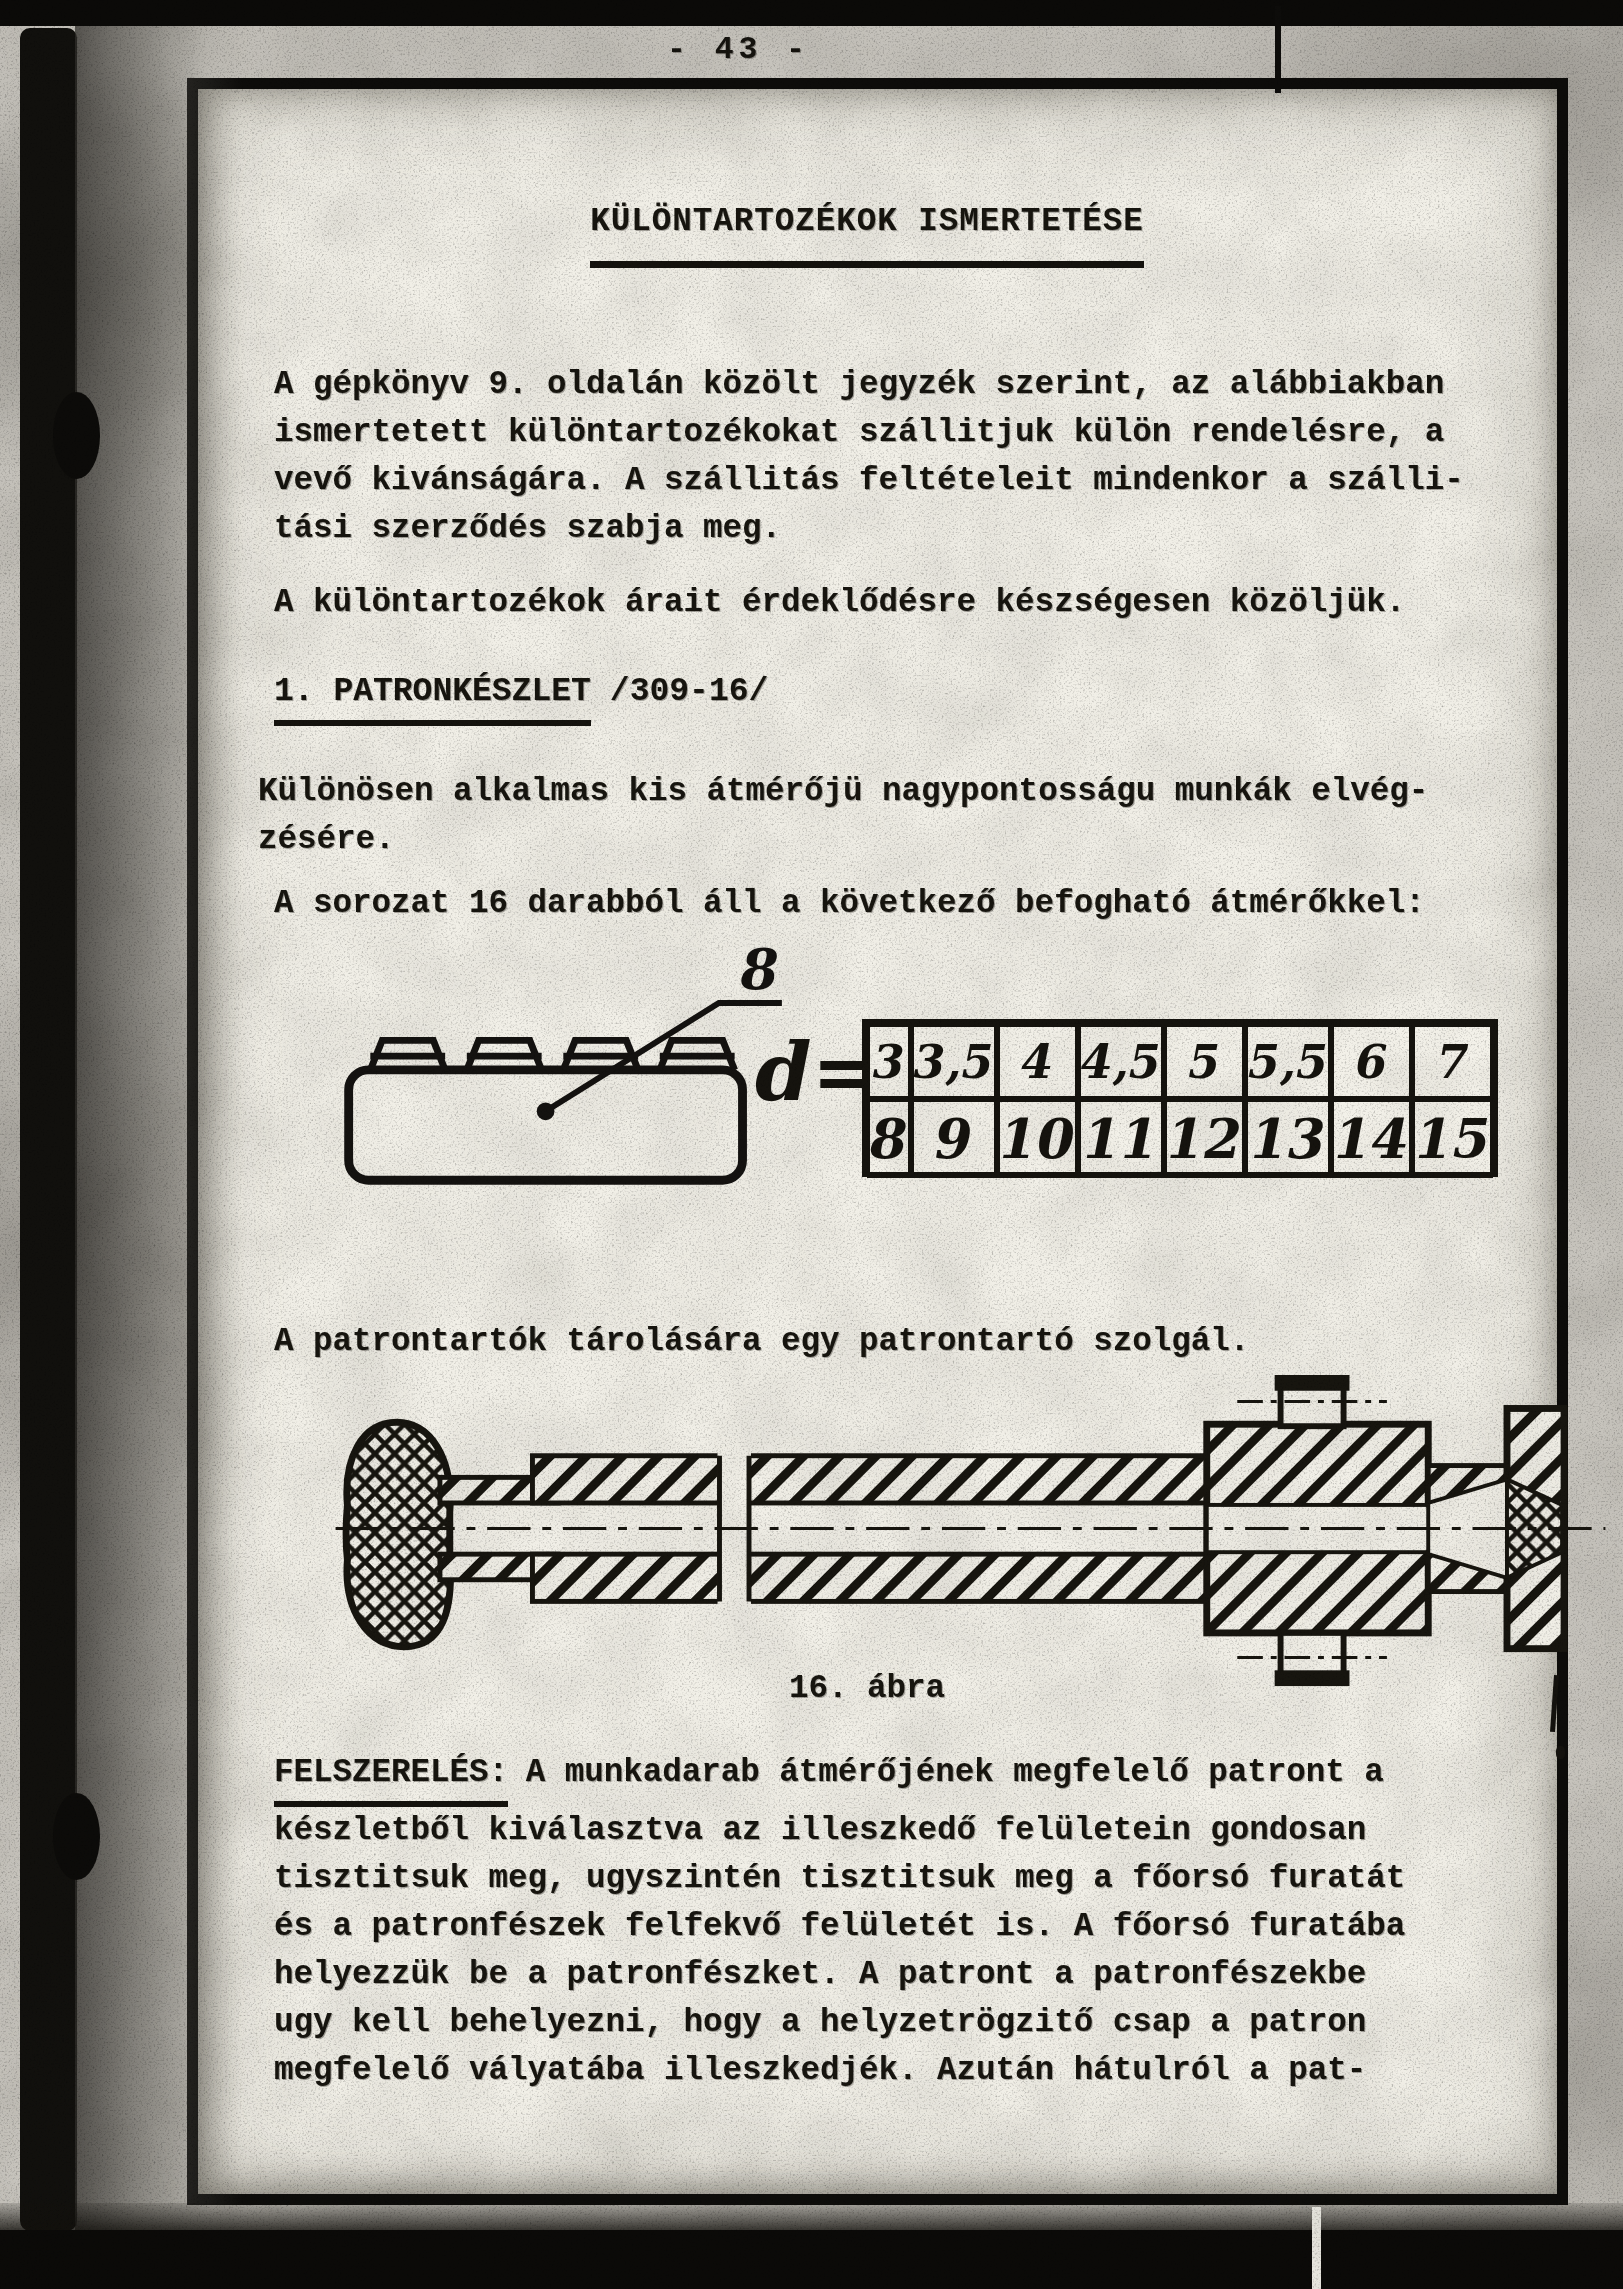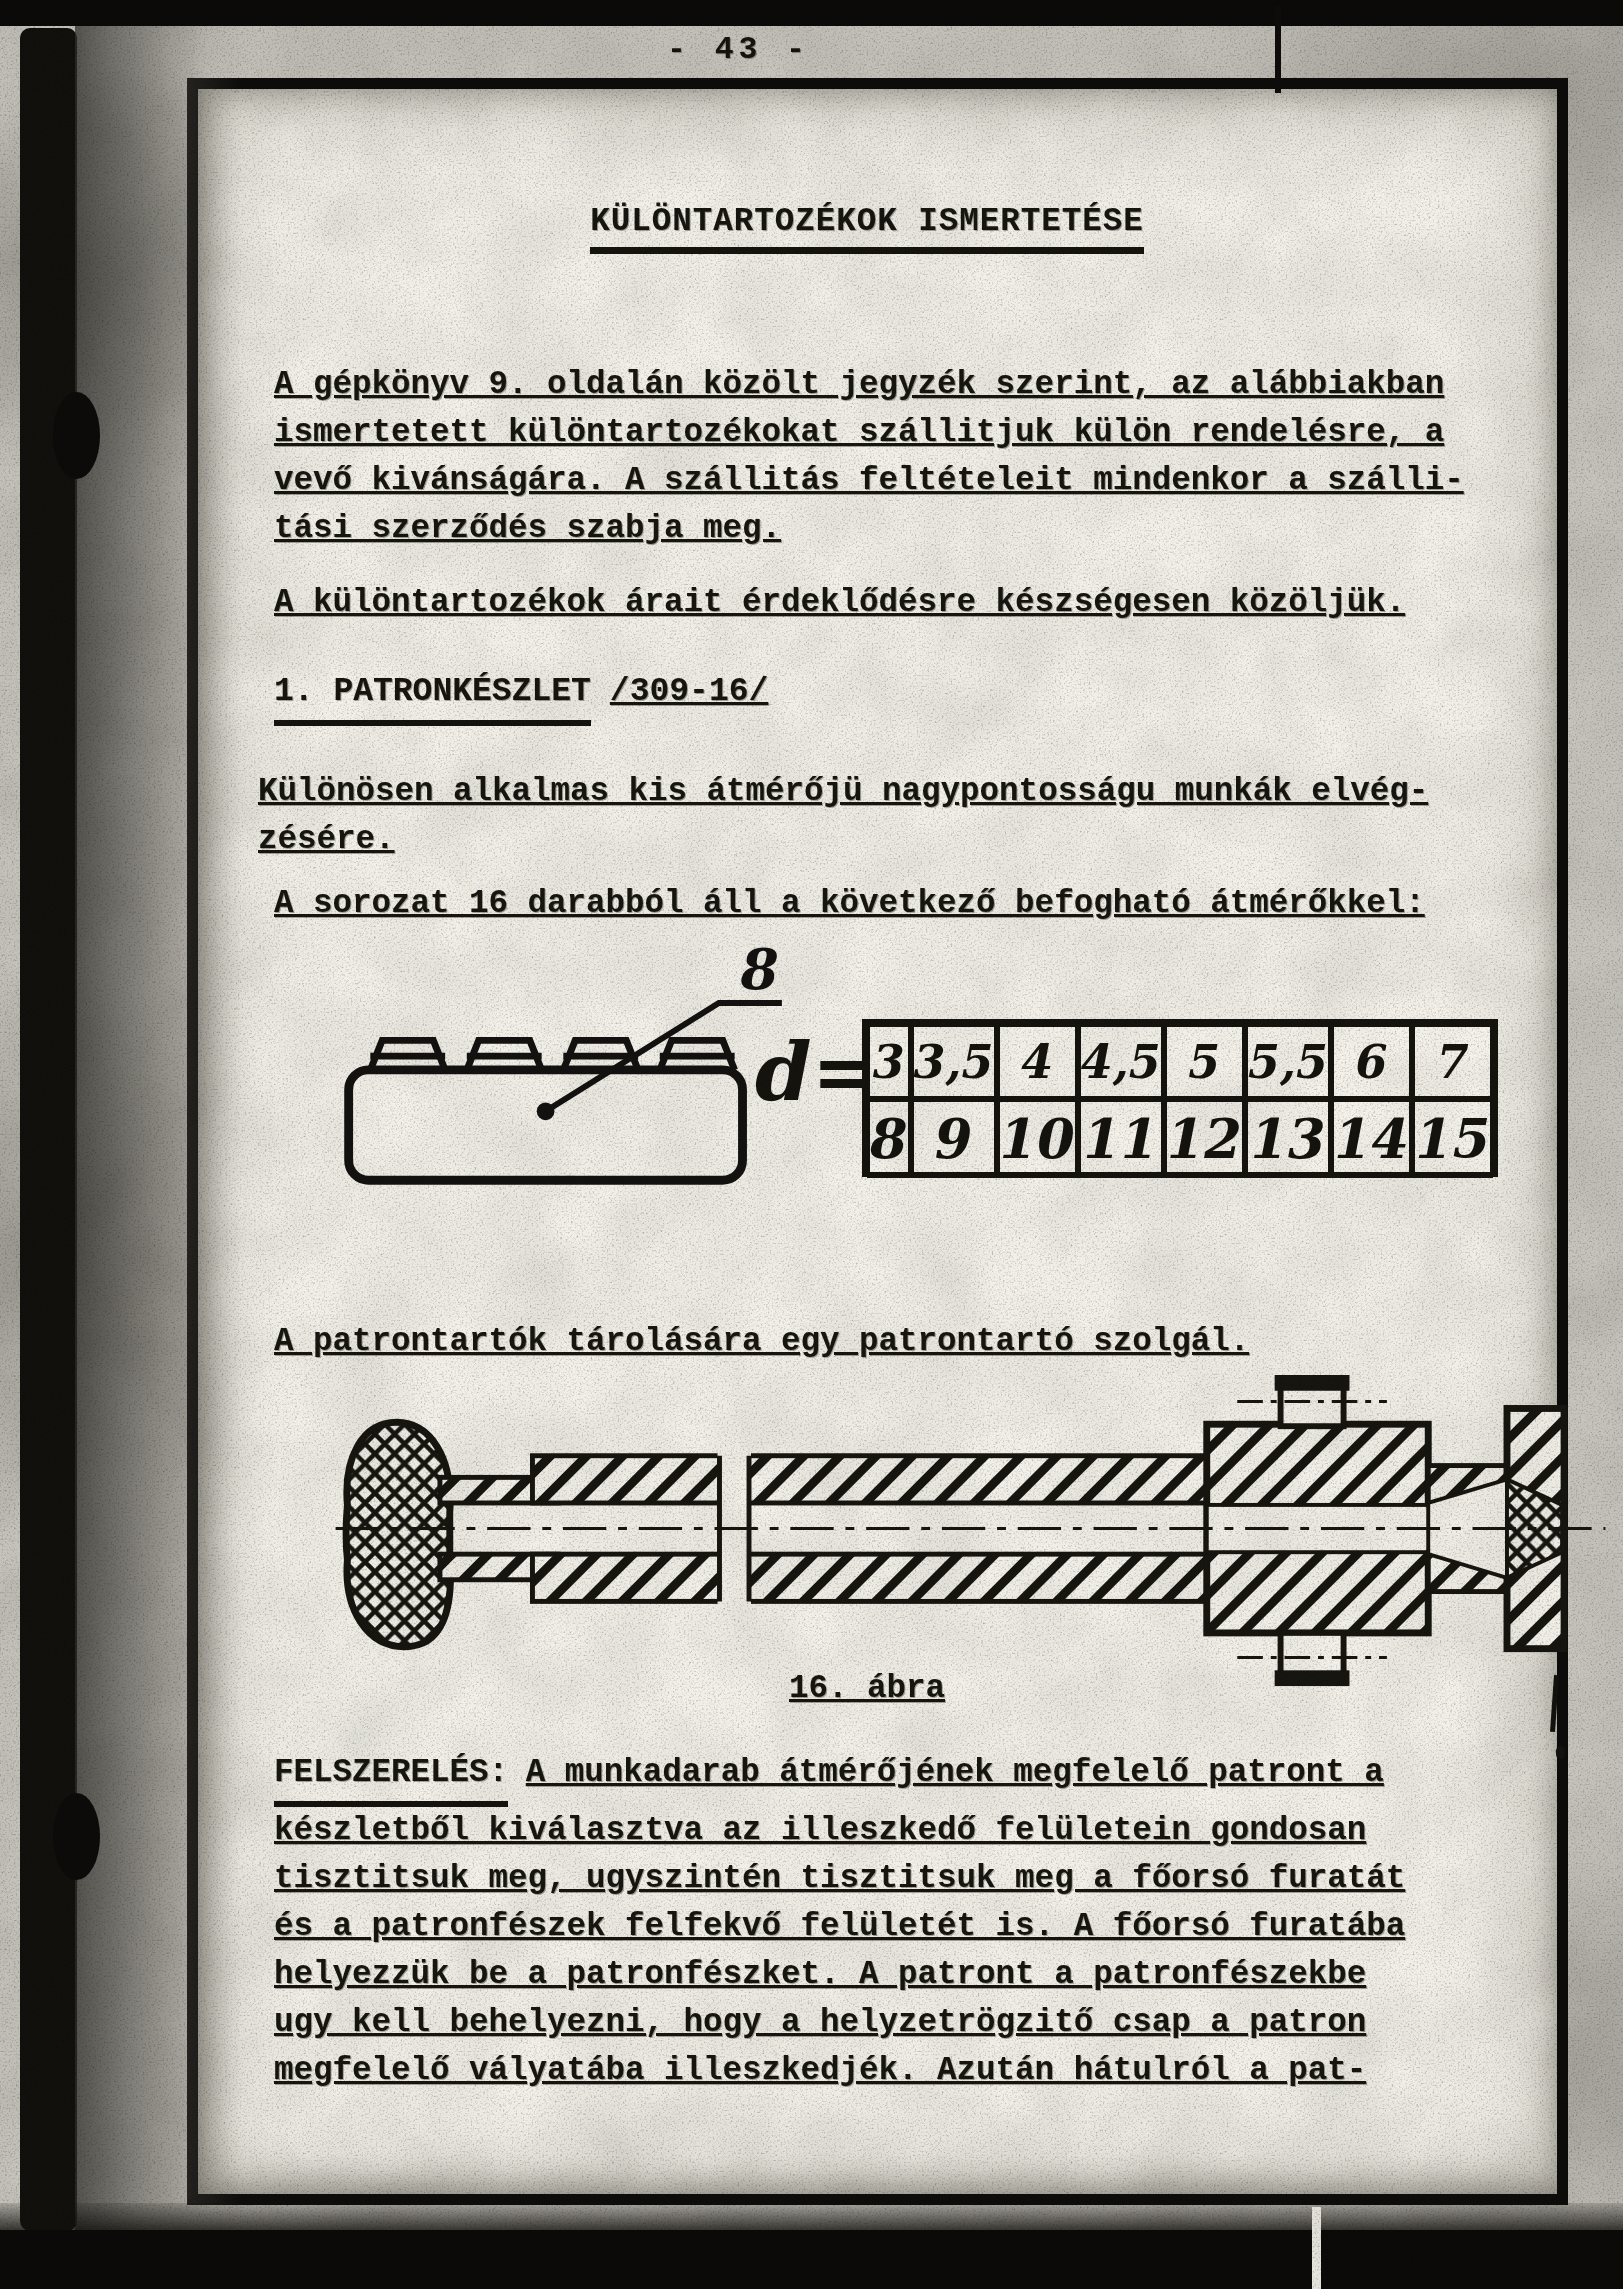--- a/index.html
+++ b/index.html
@@ -28,24 +28,24 @@
   .tick-top{position:absolute;left:1275px;top:5.9px;width:5.9px;height:87px;background:#0d0c0a;}
   .page-frame{position:absolute;left:187px;top:78px;width:1381px;height:2127px;box-sizing:border-box;
     border:11.8px solid #0d0c0a;background:#f1efe7;
     box-shadow:inset 0 0 89px rgba(95,90,78,.42), inset 9.9px 0 33px rgba(70,66,58,.35), inset 0 -7.9px 27.6px rgba(70,66,58,.25);}
   .mark-1{position:absolute;left:1552px;top:1675px;width:4.9px;height:57px;background:#14120e;transform:rotate(4deg);}
   .mark-dot{position:absolute;left:1556px;top:1746px;width:8.9px;height:12.8px;background:#14120e;border-radius:40%;}
 
   .ink{font-weight:bold;text-shadow:1px 1px 0 rgba(24,21,14,.35);}
   .page-number{position:absolute;left:630px;top:31.5px;width:217px;text-align:center;font-size:31.5px;letter-spacing:4.9px;color:#15130e;}
   .title{position:absolute;left:552px;top:203px;width:630px;text-align:center;margin:0;font-size:32.5px;letter-spacing:1px;}
-  .u{display:inline-block;border-bottom:7.9px solid #15130e;padding-bottom:7px;}
+  .u{display:inline-block;border-bottom:7.9px solid #15130e;padding-bottom:21px;}
   .u2{display:inline-block;border-bottom:6.9px solid #15130e;padding-bottom:4px;}
 
-  .para{position:absolute;font-size:32.5px;line-height:48px;white-space:nowrap;text-decoration:underline;}
+  .para{position:absolute;font-size:32.5px;line-height:48px;white-space:nowrap;}
   .p-intro{left:274px;top:361px;}
   .p-price{left:274px;top:579px;}
   .heading{left:274px;top:668px;font-size:33px;}
   .heading .ref{margin-left:19px;}
   .p-suit{left:258px;top:768px;}
   .p-series{left:274px;top:880px;}
   .p-holder{left:274px;top:1318px;}
   .caption{left:670px;top:1665px;width:394px;text-align:center;}
   .assembly{left:274px;top:1749px;}
   .assembly .u2{margin-right:17.7px;}

